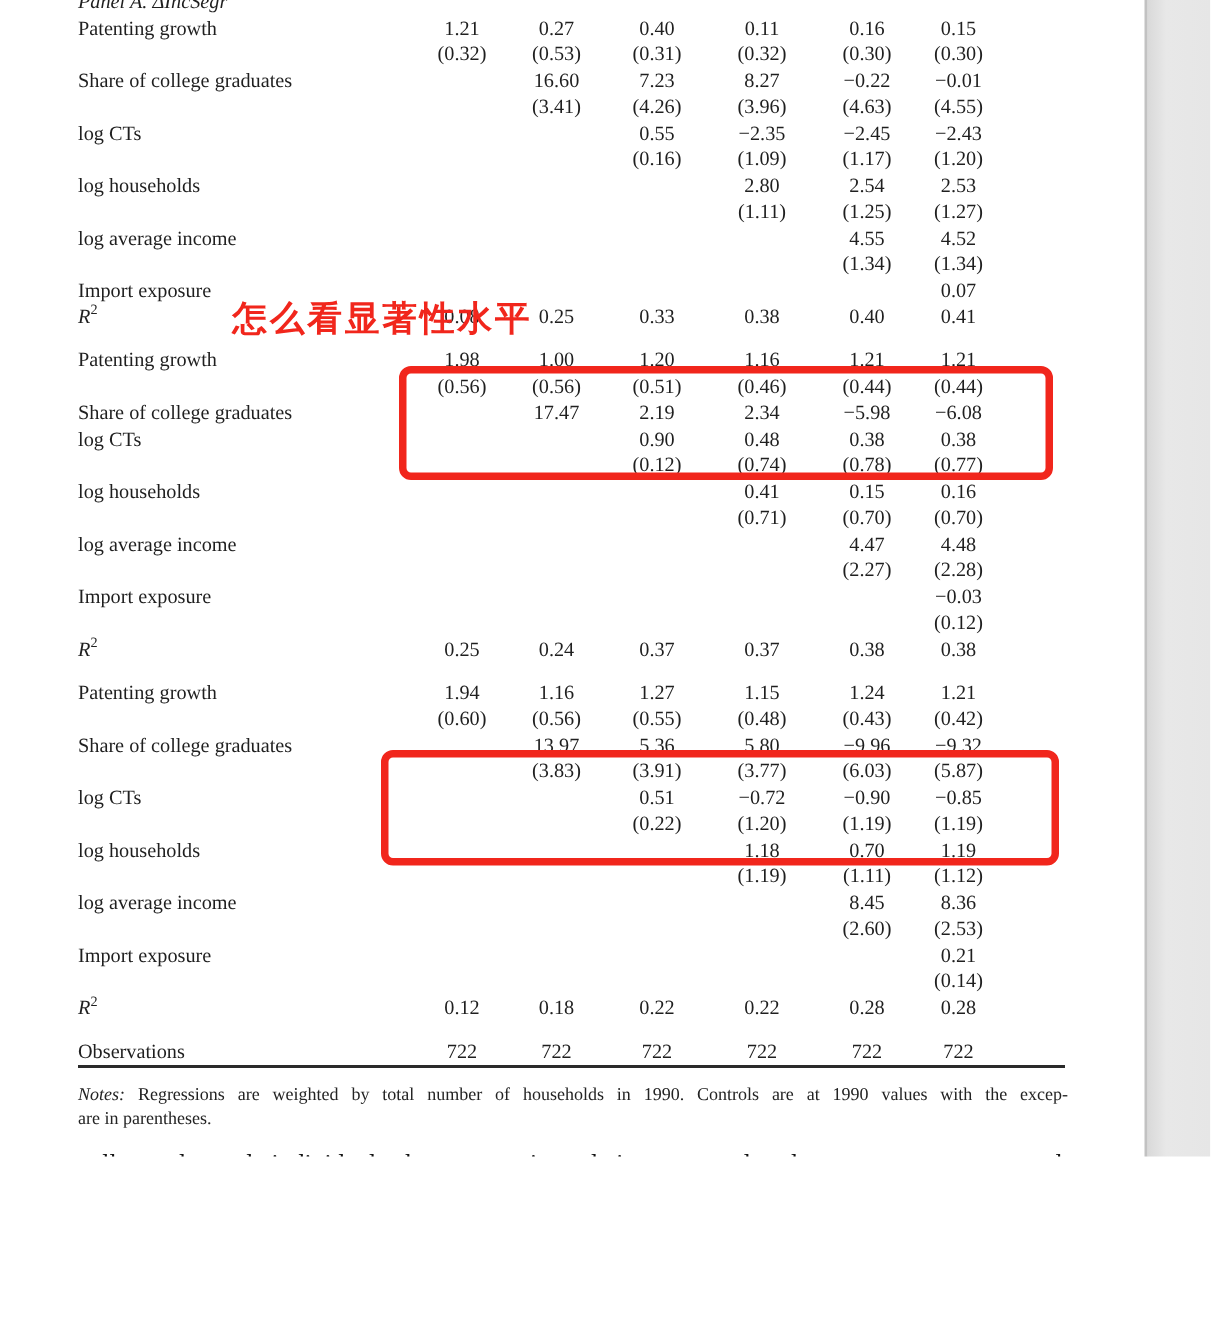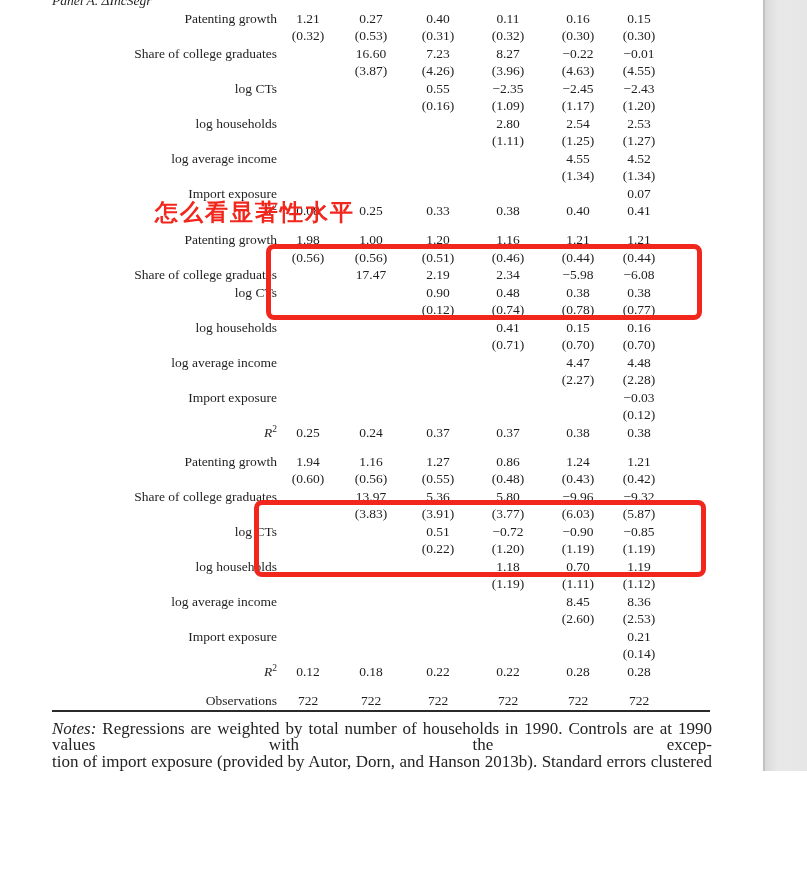--- a/index.html
+++ b/index.html
@@ -7,25 +7,25 @@
   .page { position:relative; width:807px; height:771px; background:#ffffff; overflow:hidden;
           font-family:"Liberation Serif", serif; color:#1f1f1f; }
   .page-edge { position:absolute; right:0; top:0; width:44px; height:883px;
                background:linear-gradient(to right,#d9d9d9,#e8e8e8 30%,#e6e6e6);
                border-left:2px solid #c2c2c2; }
   .table-wrap { position:absolute; left:52px; top:-8px; width:660px; }
   .panel-header { height:17.5px; line-height:17.5px; font-size:13.5px; font-style:italic; }
   .trow { display:grid; grid-template-columns:225px 62px 64px 70px 70px 70px 52px;
           height:17.5px; line-height:17.5px; font-size:13.5px; }
   .cell { text-align:center; white-space:nowrap; }
-  .cell.label { text-align:right; }
+  .cell.label { text-align:left; }
   .r2-row { margin-bottom:11.5px;font-family:Liberation Serif, serif; }
   .r2-row sup { font-size:9.5px; line-height:0; }
   .bottom-rule { width:658px; border-top:2px solid #2a2a2a; margin-top:0.5px; }
-  .notes { margin-top:9px; width:660px; font-size:17px; line-height:16.5px; color:#232323; }
+  .notes { margin-top:9px; width:660px; font-size:12px; line-height:16.5px; color:#232323; }
   .notes .jline { text-align:justify; text-align-last:justify; }
   .body-text { margin-top:11px; width:656px; font-size:17.2px; line-height:22px; color:#141414; }
   .body-text .jline { text-align:justify; text-align-last:justify; }
   .ann-box { position:absolute; border:5px solid #f1261c; border-radius:8px; background:transparent; }
   .ann-note-box { border-width:3.5px; border-radius:5px; }
   .ann-text { position:absolute; left:155px; top:197px; font-size:23px; font-weight:bold;
               color:#f1261c; font-family:"DejaVu Sans", sans-serif; letter-spacing:2px;
               white-space:nowrap; }
 </style>
 </head>
@@ -60,21 +60,21 @@
           <div class="cell"></div>
           <div class="cell">16.60</div>
           <div class="cell">7.23</div>
           <div class="cell">8.27</div>
           <div class="cell">−0.22</div>
           <div class="cell">−0.01</div>
         </div>
         <div class="trow se-row">
           <div class="cell label"></div>
           <div class="cell"></div>
-          <div class="cell">(3.87)</div>
+          <div class="cell">(3.41)</div>
           <div class="cell">(4.26)</div>
           <div class="cell">(3.96)</div>
           <div class="cell">(4.63)</div>
           <div class="cell">(4.55)</div>
         </div>
         <div class="trow value-row">
           <div class="cell label">log CTs</div>
           <div class="cell"></div>
           <div class="cell"></div>
           <div class="cell">0.55</div>
@@ -255,21 +255,21 @@
           <div class="cell">0.38</div>
           <div class="cell">0.38</div>
         </div>
       </div>
       <div class="panel">
         <div class="trow value-row">
           <div class="cell label">Patenting growth</div>
           <div class="cell">1.94</div>
           <div class="cell">1.16</div>
           <div class="cell">1.27</div>
-          <div class="cell">0.86</div>
+          <div class="cell">1.15</div>
           <div class="cell">1.24</div>
           <div class="cell">1.21</div>
         </div>
         <div class="trow se-row">
           <div class="cell label"></div>
           <div class="cell">(0.60)</div>
           <div class="cell">(0.56)</div>
           <div class="cell">(0.55)</div>
           <div class="cell">(0.48)</div>
           <div class="cell">(0.43)</div>
@@ -380,21 +380,20 @@
         <div class="cell">722</div>
         <div class="cell">722</div>
         <div class="cell">722</div>
         <div class="cell">722</div>
         <div class="cell">722</div>
         <div class="cell">722</div>
       </div>
       <div class="bottom-rule"></div>
       <div class="notes">
         <div class="jline"><i>Notes:</i> Regressions are weighted by total number of households in 1990. Controls are at 1990 values with the excep-</div>
-        <div class="jline">tion of import exposure (provided by Autor, Dorn, and Hanson 2013b). Standard errors clustered at the state level</div>
         <div class="">are in parentheses.</div>
       </div>
       <div class="body-text">
         <div class="jline">college-educated individuals have experienced in recent decades a more pronounced</div>
       </div>
     </div>
 
   <div class="page-edge"></div>
 
   <div class="ann-box" style="left:266px; top:244px; width:436px; height:76px;"></div>

